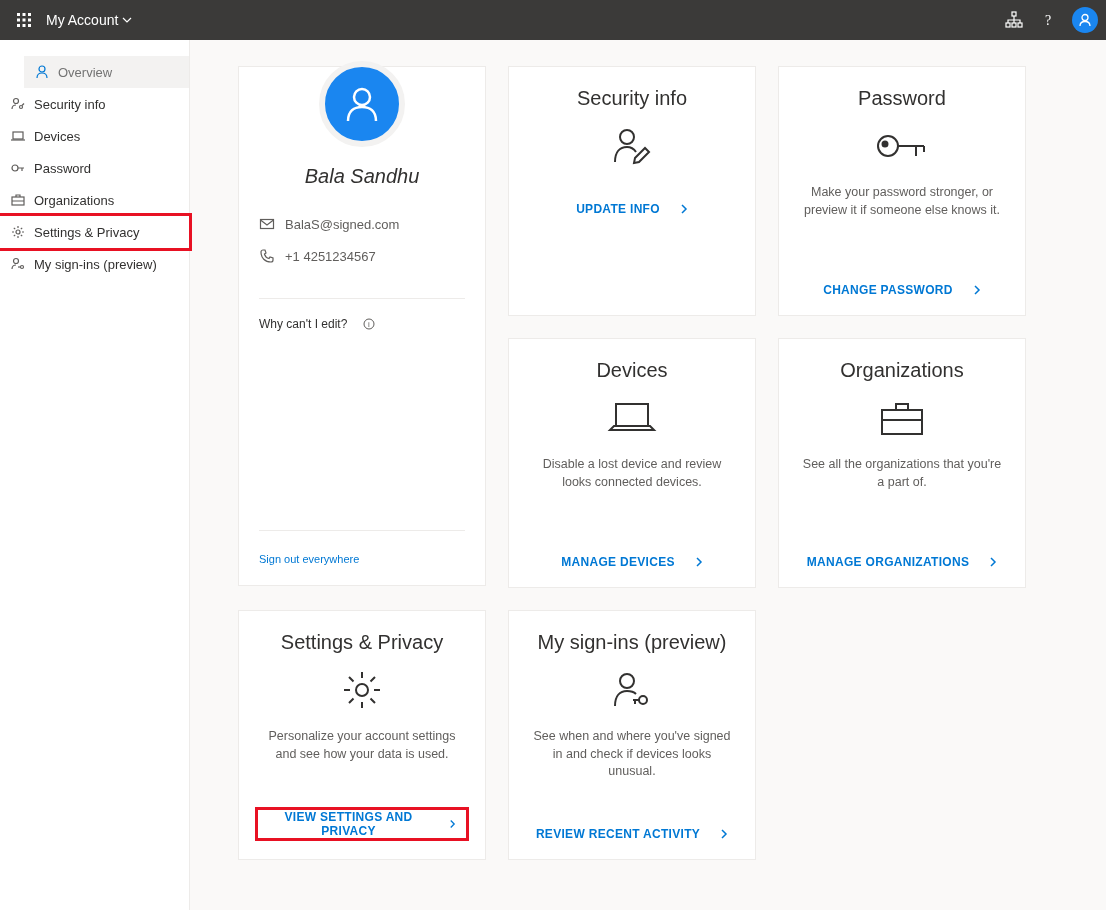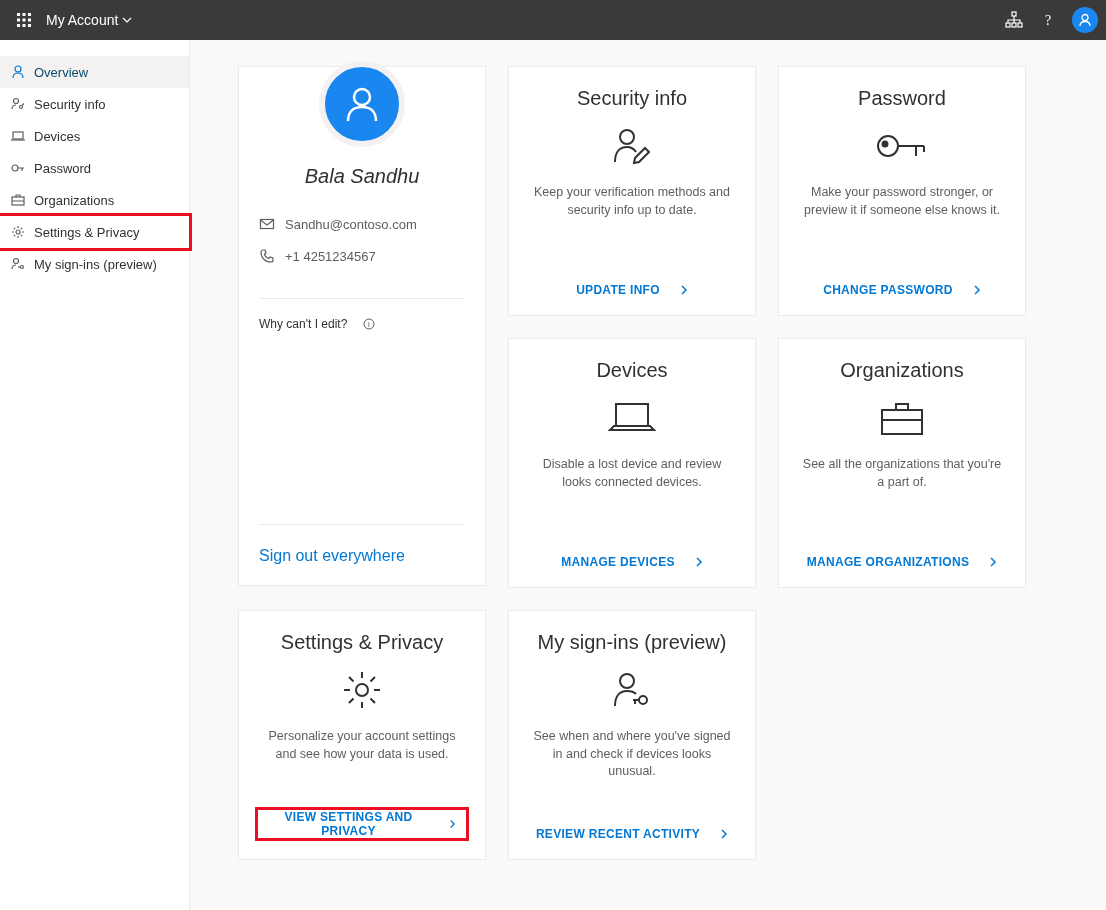--- a/index.html
+++ b/index.html
@@ -53,21 +53,22 @@
       display: flex;
       align-items: center;
       padding: 8px 10px;
       font-size: 13px;
       color: #323130;
       cursor: pointer;
       gap: 8px;
     }
     .side-item.active {
       background: #f3f2f1;
-      color: #0c4a6e;
+      color: #737373;
+      margin-left: 24px;
     }
     .side-item svg { width: 16px; height: 16px; flex-shrink: 0; }
     .side-item.highlighted {
       border: 3px solid #e81123;
       margin: -3px;
       padding: 8px 10px;
     }
     .content {
       flex: 1;
       overflow: auto;
@@ -121,21 +122,21 @@
     }
     .contact-row svg { width: 16px; height: 16px; stroke: #605e5c; }
     .divider { border-top: 1px solid #edebe9; margin: 18px 0; }
     .why-edit {
       font-size: 12px; color: #323130;
       display: flex; align-items: center; gap: 16px;
     }
     .why-edit svg { width: 12px; height: 12px; }
     .profile-spacer { flex: 1; }
     .signout-link {
-      color: #0078d4; font-size: 16px; cursor: pointer;
+      color: #0078d4; font-size: 11px; cursor: pointer;
       margin-top: 4px;
     }
     .card-title {
       font-size: 20px;
       font-weight: 400;
       margin-bottom: 12px;
     }
     .card-icon {
       margin: 4px 0 18px 0;
       height: 40px;
@@ -302,21 +303,21 @@
           </div>
         </div>
         <div class="profile-name">Bala Sandhu</div>
         <div class="contact-row">
           <svg viewBox="0 0 16 16">
               <g fill="none" stroke="#605e5c" stroke-width="1.2">
                 <rect x="1.5" y="3.5" width="13" height="9"></rect>
                 <path d="M1.5 4 L8 9 L14.5 4"></path>
               </g>
             </svg>
-          <span>Sandhu@contoso.com</span>
+          <span>BalaS@signed.com</span>
         </div>
         <div class="contact-row">
           <svg viewBox="0 0 16 16">
               <g fill="none" stroke="#605e5c" stroke-width="1.2">
                 <path d="M4 2 C3 2 2 3 2 4 C2 10 6 14 12 14 C13 14 14 13 14 12 L14 10 L11 9 L10 10.5 C8 10 6 8 5.5 6 L7 5 L6 2 Z"></path>
               </g>
             </svg>
           <span>+1 4251234567</span>
         </div>
         <div class="divider"></div>
@@ -336,21 +337,20 @@
         <div class="card-title">Security info</div>
         <div class="card-icon">
           <svg width="46" height="40" viewBox="0 0 46 40">
               <g fill="none" stroke="#323130" stroke-width="2">
                 <circle cx="18" cy="11" r="7"></circle>
                 <path d="M6 36 C6 26 11 21 18 21 C22 21 25 23 27 26"></path>
                 <path d="M26 32 L36 22 L40 26 L30 36 L25 37 Z"></path>
               </g>
             </svg>
         </div>
-        <div class="card-desc">Keep your verification methods and security info up to date.</div>
         <div class="card-action">
           <span>UPDATE INFO</span>
           <svg width="8" height="10" viewBox="0 0 8 10">
               <path d="M2 1 L6 5 L2 9" stroke="#0078d4" stroke-width="1.5" fill="none"></path>
             </svg>
         </div>
       </div>
 
       <div class="card">
         <div class="card-title">Password</div>

